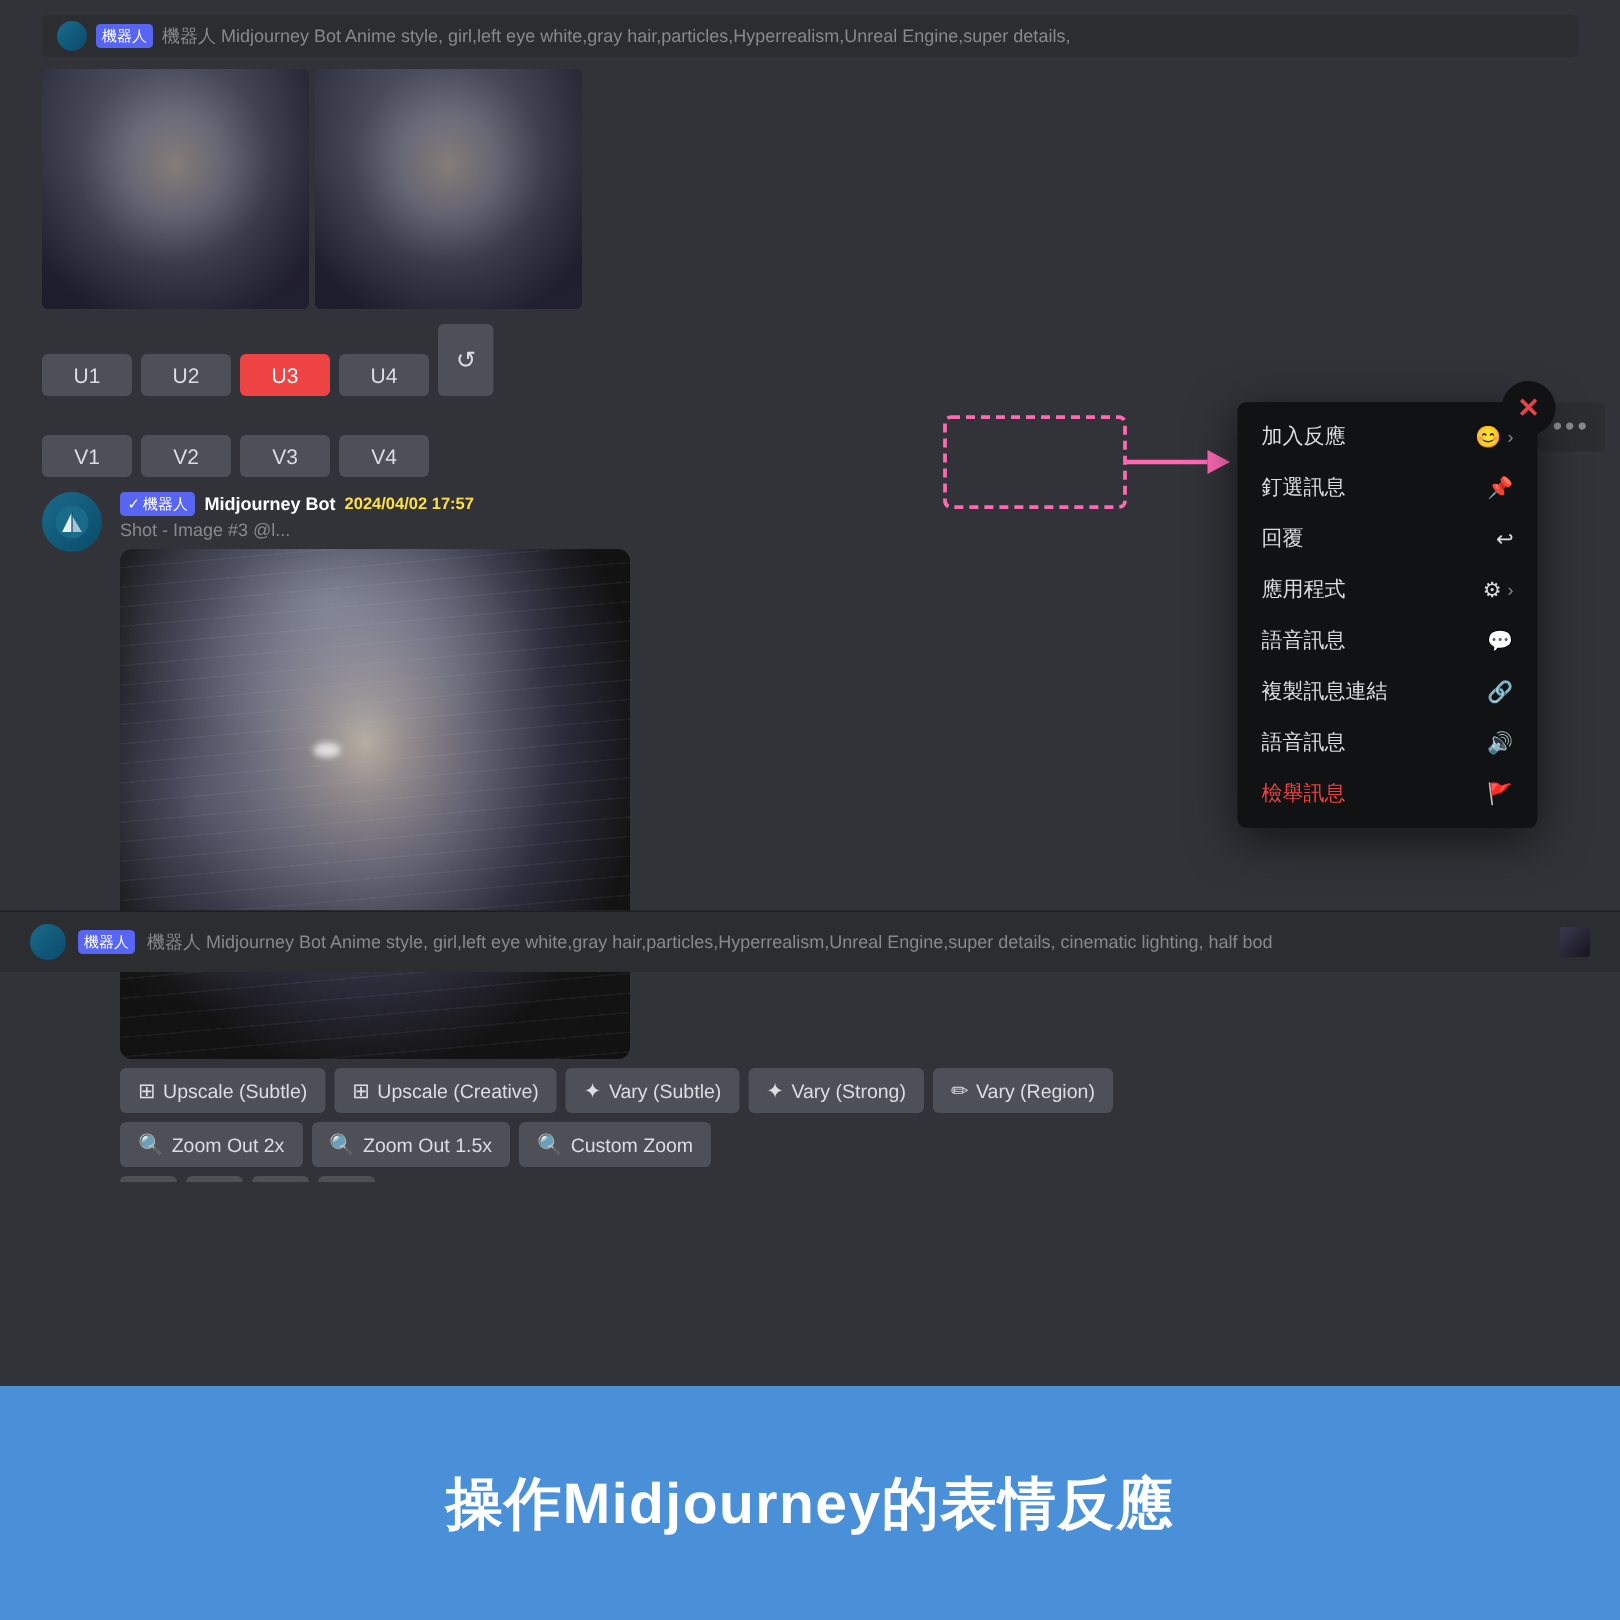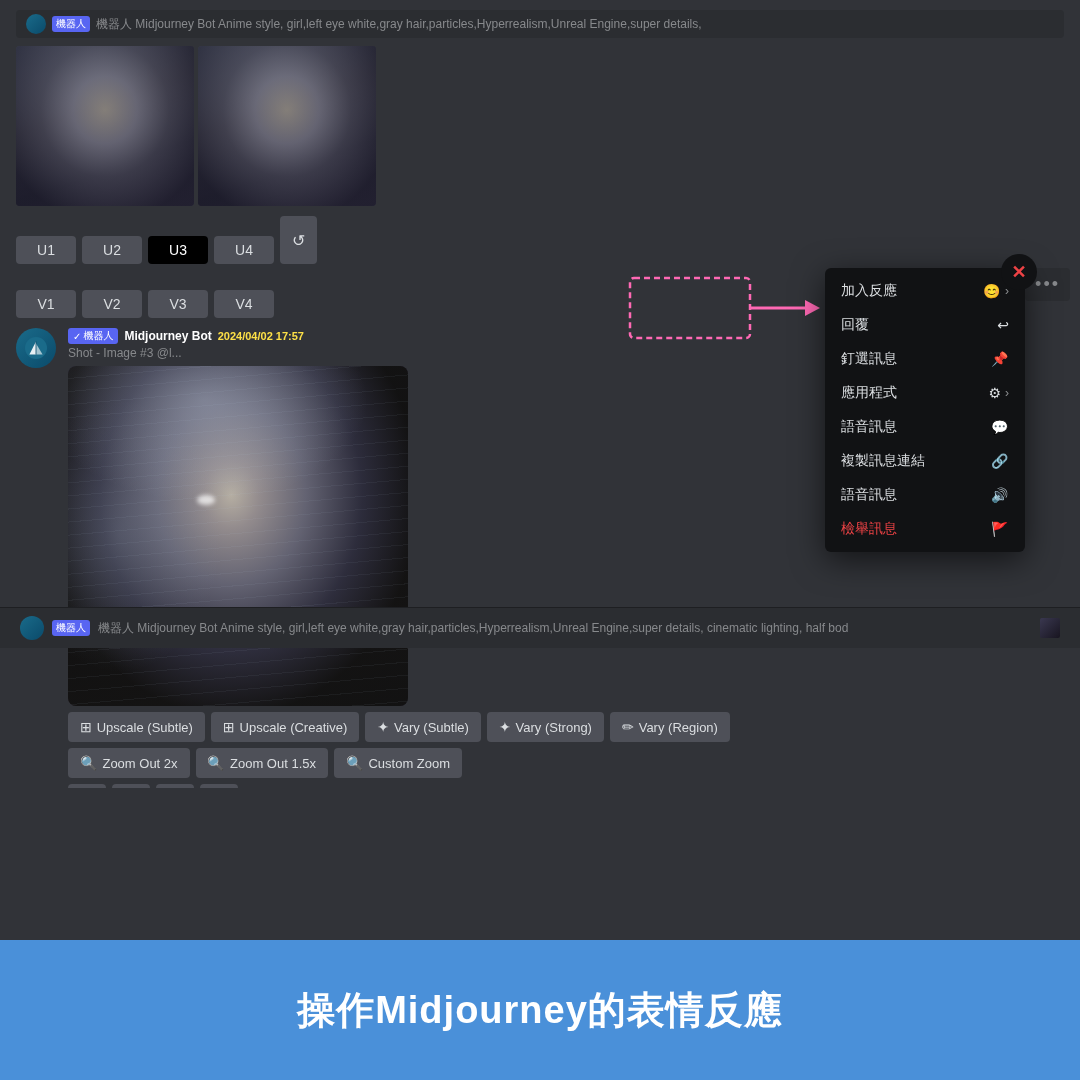--- a/index.html
+++ b/index.html
@@ -12,21 +12,21 @@
       position: relative;
     }
 
     
     .chat-area {
       width: 100%;
       height: 788px;
       background: #313338;
       overflow: hidden;
       position: relative;
-      padding: 10px 16px;
+      padding: 10px 28px;
     }
 
     
     .image-grid {
       display: flex;
       gap: 4px;
       margin-bottom: 10px;
       width: 360px;
     }
     .grid-img {
@@ -62,21 +62,21 @@
       border: none;
       border-radius: 4px;
       padding: 6px 16px;
       font-size: 14px;
       cursor: pointer;
       min-width: 60px;
       text-align: center;
       margin-top: 20px;
     }
     .btn-uv.active {
-      background: #000000;
+      background: #ef4444;
       color: #fff;
     }
     .btn-refresh {
       background: #4e5058;
       color: #dbdee1;
       border: none;
       border-radius: 4px;
       padding: 6px 12px;
       font-size: 16px;
       cursor: pointer;
@@ -371,21 +371,21 @@
       background: linear-gradient(135deg, #3a3850, #181520);
       flex-shrink: 0;
       margin-left: auto;
     }
 
     
     .footer-banner {
       position: absolute;
       bottom: 0;
       left: 0; right: 0;
-      height: 140px;
+      height: 156px;
       background: #4a90d9;
       display: flex;
       align-items: center;
       justify-content: center;
     }
     .footer-text {
       color: #fff;
       font-size: 38px;
       font-weight: 900;
       letter-spacing: 1px;
@@ -512,26 +512,26 @@
     <div class="close-btn-menu">✕</div>
 
     <div class="menu-item">
       <span>加入反應</span>
       <span style="display:flex;align-items:center;gap:4px;">
         <span>😊</span>
         <span class="menu-arrow">›</span>
       </span>
     </div>
     <div class="menu-item">
+      <span>釘選訊息</span>
+      <span>📌</span>
+    </div>
+    <div class="menu-item">
       <span>回覆</span>
       <span>↩</span>
-    </div>
-    <div class="menu-item">
-      <span>釘選訊息</span>
-      <span>📌</span>
     </div>
     <div class="menu-item">
       <span>應用程式</span>
       <span style="display:flex;align-items:center;gap:4px;">
         <span>⚙</span>
         <span class="menu-arrow">›</span>
       </span>
     </div>
     <div class="menu-item">
       <span>語音訊息</span>

